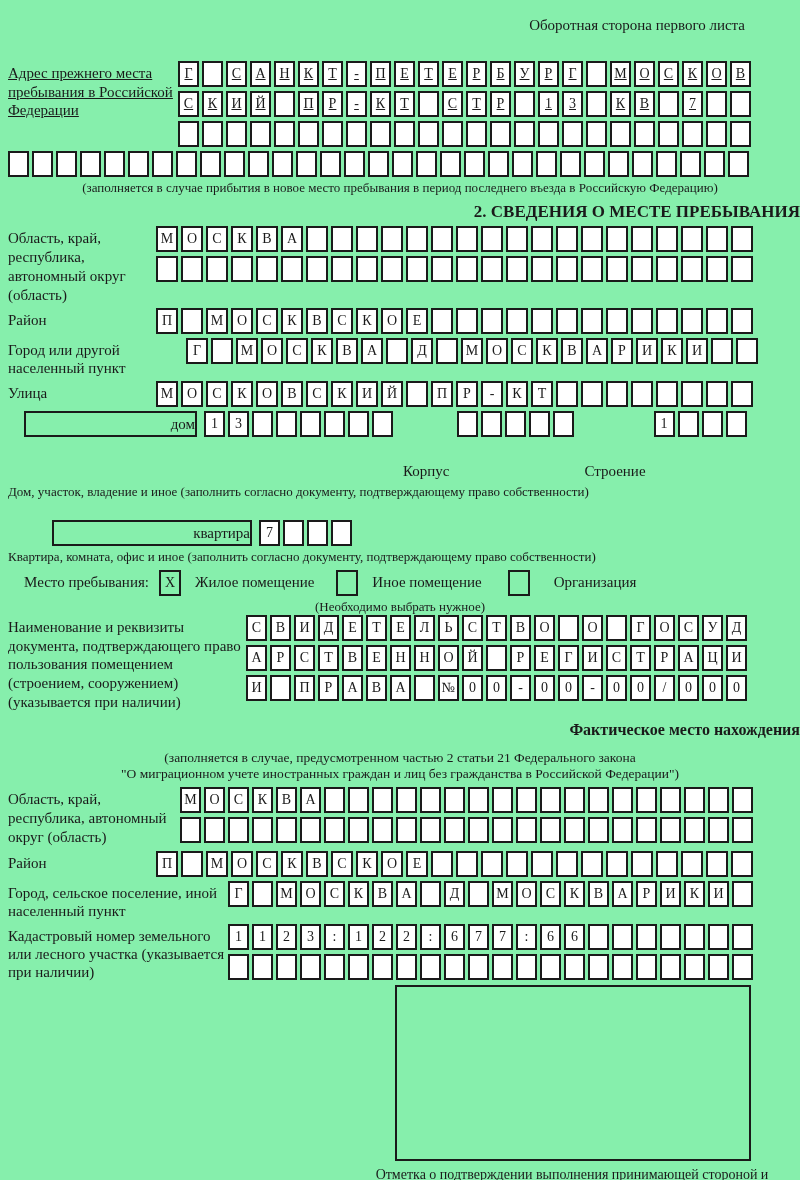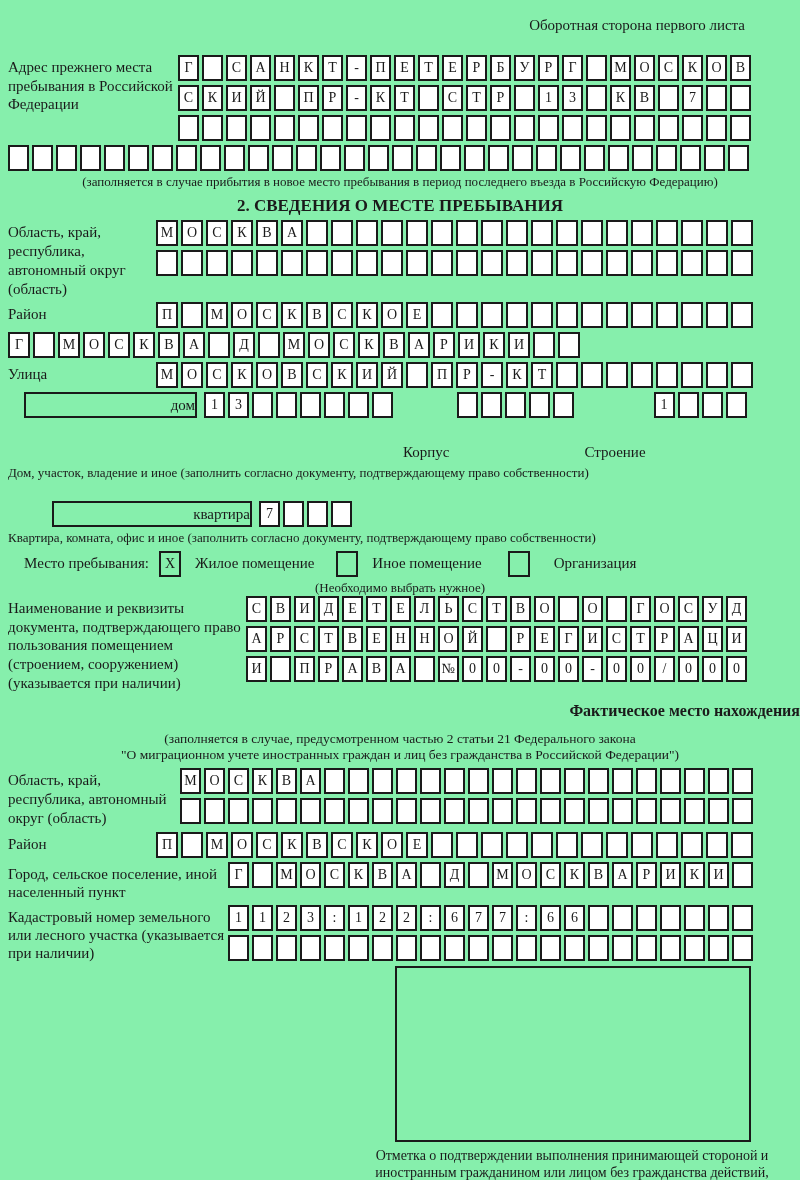--- a/index.html
+++ b/index.html
@@ -19,21 +19,21 @@
   .cells{ display:flex; gap:3px; }
   .cell{
     flex:0 0 auto; width:17px; height:22px; border:2px solid #1a1a1a;
     font-size:14px; line-height:22px; text-align:center; background:#fff;
   }
   .p25 .cell{ width:18px; }
 
   .fullrow{ margin:4px 0 0 8px; }
   .note{ font-size:13px; margin-top:3px; }
   .center{ text-align:center; }
-  .h2title{ text-align:center; font-weight:bold; font-size:17px; margin:5px 0 4px; }
+  .h2title{ text-align:right; font-weight:bold; font-size:17px; margin:5px 0 4px; }
   .h3title{ text-align:right; font-weight:bold; font-size:16px; margin:8px 0 10px; }
 
   .house-row{ display:flex; align-items:flex-start; margin:2px 0 0 24px; }
   .labelbox{
     border:2px solid #1a1a1a; height:22px; line-height:22px; text-align:right;
     margin-right:7px; flex:0 0 auto;
   }
   .wb169{ width:169px; } .wb196{ width:196px; }
   .inline-label{ padding:3px 8px 0 10px; flex:0 0 auto;margin-top:48px; }
   .note-indent{ margin-left:8px; }
@@ -50,21 +50,21 @@
   .mark-box{ width:352px; height:172px; border:2px solid #1a1a1a; margin:4px 0 0 395px; }
   .mark-note{ width:400px; margin:5px 0 0 372px; text-align:center; font-size:14px; }
 </style>
 </head>
 <body>
 
 <div class="page">
 
   <div class="header-note">Оборотная сторона первого листа</div>
 
-  <div class="field-row" style="margin-top:20px;">
+  <div class="field-row" style="margin-top:26px;text-decoration:underline;">
     <div class="label w170">Адрес прежнего места пребывания в Российской Федерации</div>
     <div class="rows">
       <div class="cells">
           <div class="cell">Г</div>
           <div class="cell"></div>
           <div class="cell">С</div>
           <div class="cell">А</div>
           <div class="cell">Н</div>
           <div class="cell">К</div>
           <div class="cell">Т</div>
@@ -259,20 +259,21 @@
         <div class="cell"></div>
         <div class="cell"></div>
         <div class="cell"></div>
         <div class="cell"></div>
         <div class="cell"></div>
         <div class="cell"></div>
       </div>
   </div>
 
   <div class="field-row">
+    <div class="label w178">Город или другой населенный пункт</div>
     <div class="cells p25">
         <div class="cell">Г</div>
         <div class="cell"></div>
         <div class="cell">М</div>
         <div class="cell">О</div>
         <div class="cell">С</div>
         <div class="cell">К</div>
         <div class="cell">В</div>
         <div class="cell">А</div>
         <div class="cell"></div>

